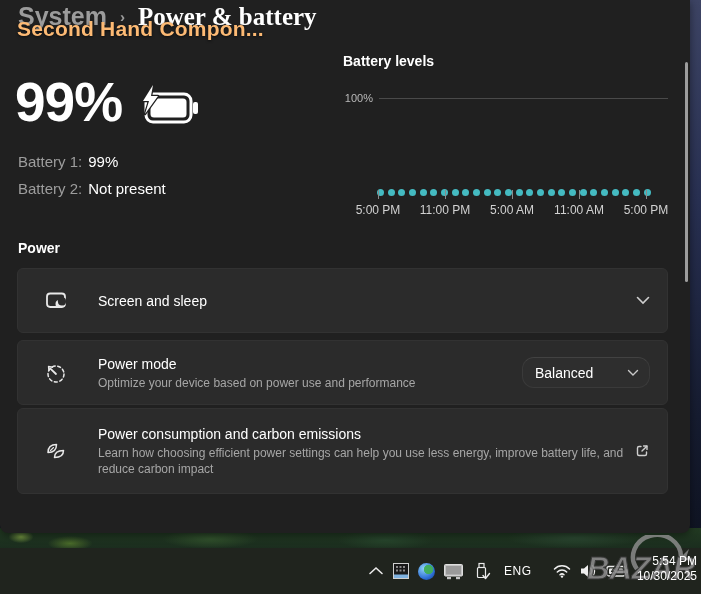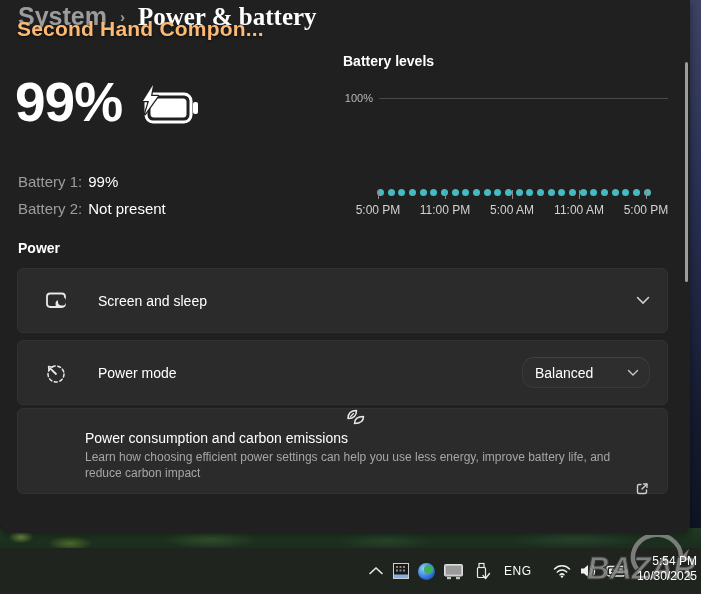--- a/index.html
+++ b/index.html
@@ -28,21 +28,21 @@
   .breadcrumb{position:absolute;left:18px;top:2px;font-size:25px;font-weight:600;white-space:nowrap;}
   .crumb-parent{color:#9c9c9c;}
   .crumb-sep{color:#9c9c9c;font-size:15px;margin:0 13px;vertical-align:3px;}
   .crumb-current{color:#ffffff;font-family:Liberation Serif, serif;}
   .overlay-title{
     position:absolute;left:17px;top:17px;font-size:21px;font-weight:700;color:#fdba74;
     text-shadow:0 1px 3px rgba(0,0,0,.65);letter-spacing:.2px;white-space:nowrap;
   }
   .big-percent{position:absolute;left:15px;top:70px;font-size:55px;font-weight:600;color:#fff;letter-spacing:-1px;}
   .big-battery-icon{position:absolute;left:137px;top:84px;}
-  .batt-row{position:absolute;left:18px;font-size:15px;white-space:nowrap;margin-top:20px;}
+  .batt-row{position:absolute;left:18px;font-size:15px;white-space:nowrap;}
   .batt-row .lbl{color:#9d9d9d;}
   .batt-row .val{color:#ffffff;margin-left:6px;}
   .batt-row-1{top:153px;} .batt-row-2{top:180px;}
 
   
   .chart{position:absolute;left:343px;top:53px;width:325px;height:170px;}
   .chart-head{display:flex;justify-content:space-between;align-items:baseline;}
   .chart-title{font-size:14px;font-weight:700;color:#fff;}
   .chart-link{font-size:14px;color:#5bc4e6;text-decoration:none;cursor:pointer;}
   .gridrow{position:absolute;left:0;width:325px;display:flex;align-items:center;}
@@ -54,21 +54,21 @@
   .tick{position:absolute;top:137px;width:1px;height:9px;background:#8a8a8a;}
   .xlab{position:absolute;top:150px;transform:translateX(-50%);font-size:12px;color:#d2d2d2;white-space:nowrap;}
 
   
   .section-heading{position:absolute;left:18px;top:240px;font-size:14px;font-weight:700;color:#fff;}
   .card{
     position:absolute;left:17px;width:651px;background:#2b2b2b;
     border:1px solid #323232;border-radius:6px;box-sizing:border-box;
     display:flex;align-items:center;cursor:pointer;justify-content:center;
   }
-  .card-1{top:268px;height:65px;} .card-2{top:340px;height:65px;} .card-3{top:408px;height:86px;flex-direction:column;}
+  .card-1{top:268px;height:65px;} .card-2{top:340px;height:65px;} .card-3{top:408px;height:86px;}
   .card-icon{flex:none;margin-left:26px;width:24px;height:24px;display:flex;align-items:center;justify-content:center;}
   .card-text{margin-left:30px;max-width:545px;}
   .card-title{font-size:14px;color:#fff;line-height:18px;}
   .card-sub{font-size:12px;color:#a6a6a6;line-height:16px;margin-top:2px;}
   .card-right{margin-left:auto;margin-right:17px;flex:none;display:flex;align-items:center;}
   .dropdown{
     width:128px;height:31px;background:#2e2e2e;border:1px solid #3a3a3a;border-top-color:#424242;
     border-radius:12px;display:flex;align-items:center;box-sizing:border-box;cursor:pointer;
   }
   .dropdown .dd-label{font-size:14px;color:#fff;margin-left:12px;flex:1;}
@@ -198,20 +198,21 @@
     <div class="card card-2">
       <span class="card-icon">
         <svg width="24" height="24" viewBox="0 0 24 24">
           <circle cx="12" cy="13" r="8" class="icon-stroke" style="stroke-dasharray:3 2.6"></circle>
           <line x1="12" y1="13" x2="6.4" y2="7.6" class="icon-stroke" style="stroke-width:1.8"></line>
           <path d="M5,9.5 L4.6,5.6 L8.4,6.2" class="icon-stroke"></path>
         </svg>
       </span>
       <div class="card-text">
         <div class="card-title">Power mode</div>
+        <div class="card-sub">Optimize your device based on power use and performance</div>
       </div>
       <div class="card-right">
         <div class="dropdown">
           <span class="dd-label">Balanced</span>
           <span class="dd-chev">
             <svg width="12" height="8" viewBox="0 0 12 8">
                 <polyline points="1.5,1.5 6,6 10.5,1.5" fill="none" stroke="#c8c8c8" stroke-width="1.4" stroke-linecap="round"></polyline>
               </svg>
           </span>
         </div>

